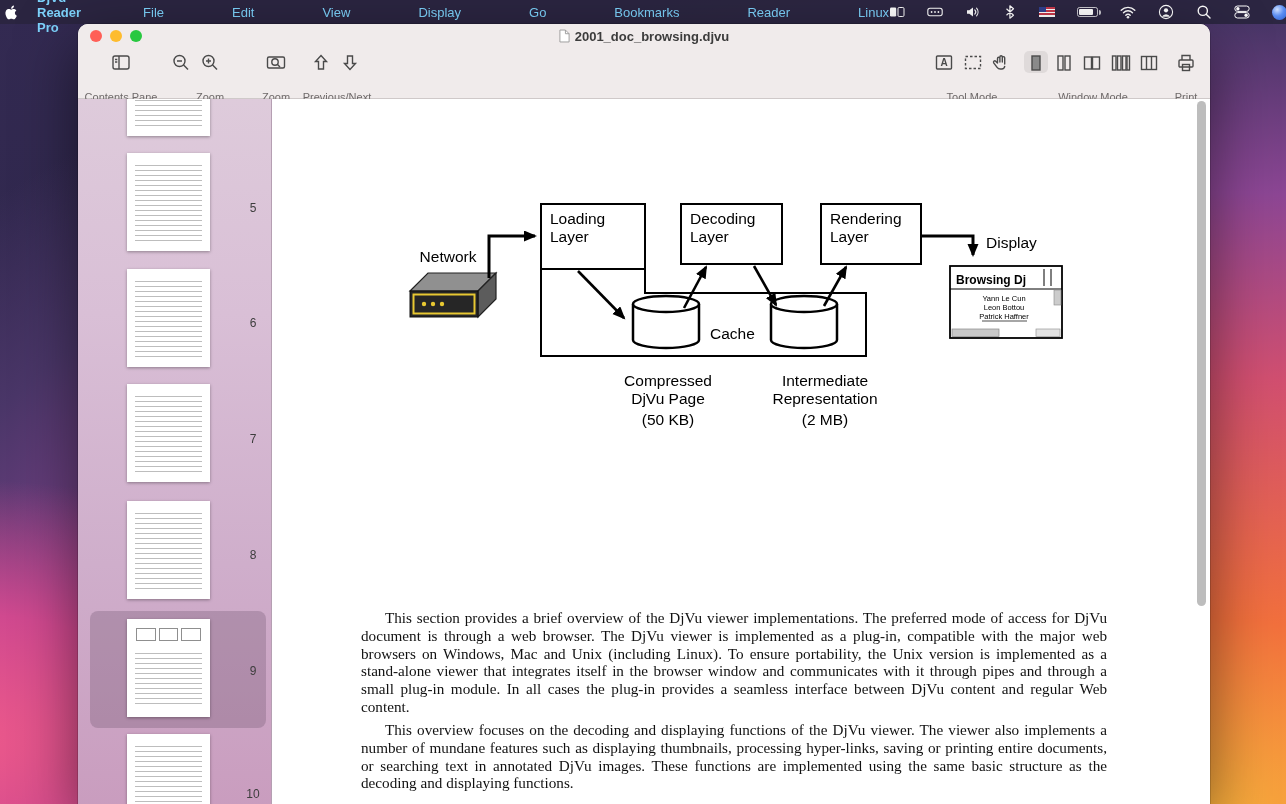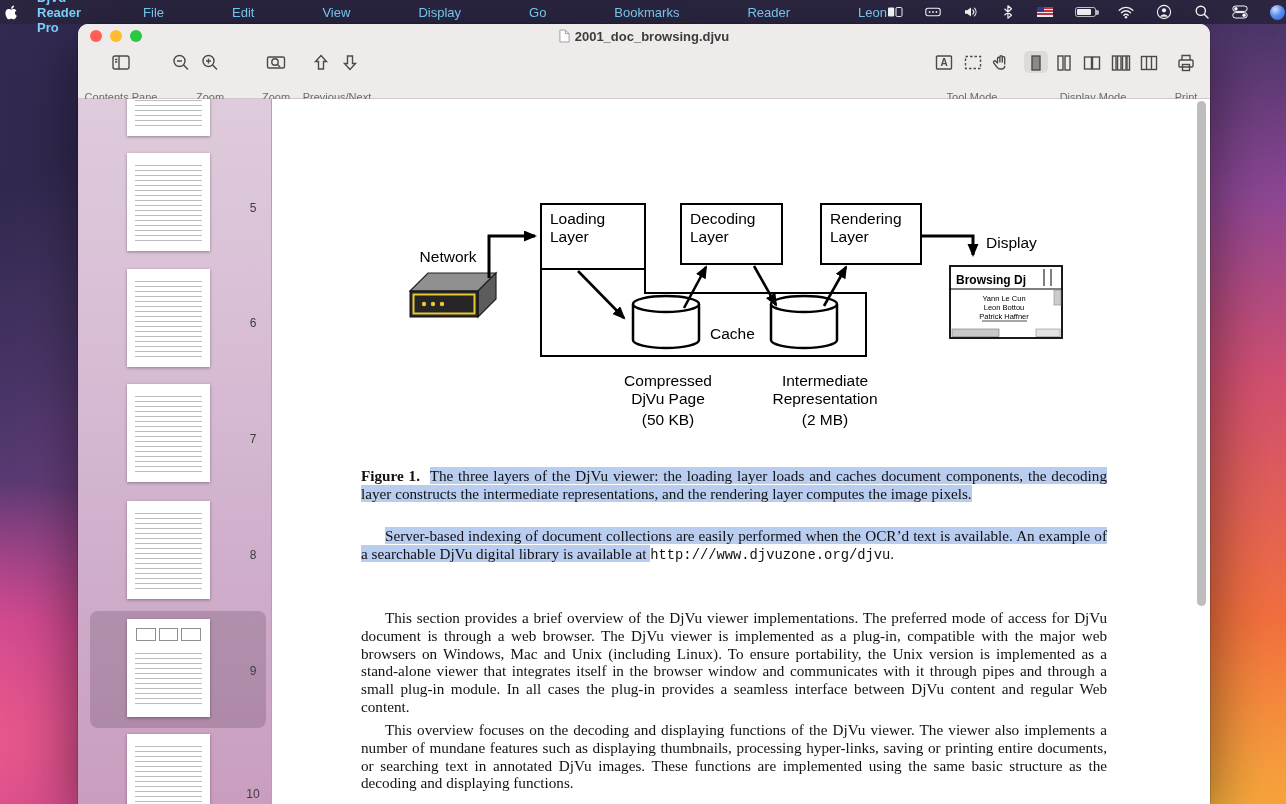--- a/index.html
+++ b/index.html
@@ -113,21 +113,21 @@
     </span>
     <span class="app-name">DjVu Reader Pro</span>
     <span class="menu-items">
       <span>File</span>
       <span>Edit</span>
       <span>View</span>
       <span>Display</span>
       <span>Go</span>
       <span>Bookmarks</span>
       <span>Reader</span>
-      <span>Leon</span>
+      <span>Linux</span>
     </span>
     <span class="status">
       <svg width="16" height="16" viewBox="0 0 16 16">
           <rect x="1" y="3.5" width="6.2" height="9" rx="1.2" fill="#fff"></rect>
           <rect x="9" y="3.5" width="6" height="9" rx="1.2" fill="none" stroke="#fff"></rect>
         </svg>
       <svg width="16" height="16" viewBox="0 0 16 16">
           <rect x="0.8" y="4.2" width="14.4" height="7.6" rx="2.2" fill="none" stroke="#fff" stroke-width="1.1"></rect>
           <circle cx="4.6" cy="8" r="0.9" fill="#fff"></circle>
           <circle cx="8" cy="8" r="0.9" fill="#fff"></circle>
@@ -278,21 +278,21 @@
               <rect x="17" y="4" width="2.5" height="14"></rect>
             </svg>
         </span>
         <span class="tbi" style="left:1059px">
           <svg width="22" height="21" viewBox="0 0 22 21">
               <rect x="3.5" y="4.5" width="15" height="13"></rect>
               <line x1="8.5" y1="4.5" x2="8.5" y2="17.5"></line>
               <line x1="13.5" y1="4.5" x2="13.5" y2="17.5"></line>
             </svg>
         </span>
-        <span class="tbl" style="left:965px;width:100px">Display Mode</span>
+        <span class="tbl" style="left:965px;width:100px">Window Mode</span>
 
         <span class="tbi" style="left:1096px">
           <svg width="22" height="21" viewBox="0 0 22 21">
               <path d="M7 8V3.5h8V8"></path>
               <rect x="4" y="8" width="14" height="7" rx="1"></rect>
               <rect x="7.5" y="12.5" width="7" height="6"></rect>
             </svg>
         </span>
         <span class="tbl" style="left:1078px;width:60px">Print</span>
       </div>
@@ -411,23 +411,21 @@
           </g>
 
           <text x="296" y="192" text-anchor="middle" class="caplabel">Compressed</text>
           <text x="296" y="210" text-anchor="middle" class="caplabel">DjVu Page</text>
           <text x="296" y="231" text-anchor="middle" class="caplabel">(50 KB)</text>
           <text x="453" y="192" text-anchor="middle" class="caplabel">Intermediate</text>
           <text x="453" y="210" text-anchor="middle" class="caplabel">Representation</text>
           <text x="453" y="231" text-anchor="middle" class="caplabel">(2 MB)</text>
         </svg>
 
-        <p class="caption"><b>Figure 1.</b>&nbsp;&nbsp;<span class="hl">The three layers of the DjVu viewer: the loading layer loads and caches document components, the decoding layer constructs the intermediate representations, and the rendering layer computes the image pixels.</span></p>
-
-        <p class="para p-index"><span class="hl">Server-based indexing of document collections are easily performed when the OCR’d text is available. An example of a searchable DjVu digital library is available at </span><span class="mono">http:///www.djvuzone.org/djvu</span><span>.</span></p>
+
 
 
         <p class="para p-impl">This section provides a brief overview of the DjVu viewer implementations. The preferred mode of access for DjVu document is through a web browser. The DjVu viewer is implemented as a plug-in, compatible with the major web browsers on Windows, Mac and Unix (including Linux). To ensure portability, the Unix version is implemented as a stand-alone viewer that integrates itself in the browser window and communicates with it through pipes and through a small plug-in module. In all cases the plug-in provides a seamless interface between DjVu content and regular Web content.</p>
 
         <p class="para p-over">This overview focuses on the decoding and displaying functions of the DjVu viewer. The viewer also implements a number of mundane features such as displaying thumbnails, processing hyper-links, saving or printing entire documents, or searching text in annotated DjVu images. These functions are implemented using the same basic structure as the decoding and displaying functions.</p>
 
         <div class="next-head">4.1. Multi-threaded architecture</div>
 
         <div class="scroll-thumb"></div>
       </div>

